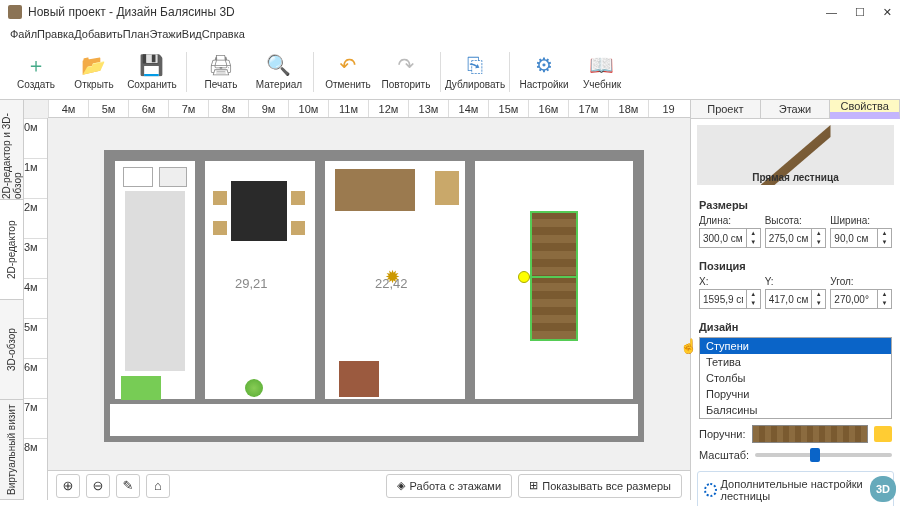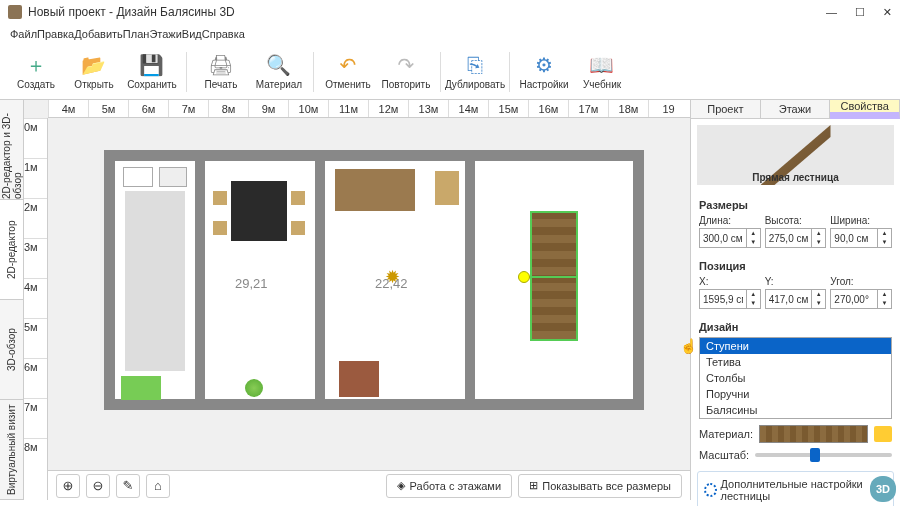--- a/index.html
+++ b/index.html
@@ -18,21 +18,21 @@
 .tsep{width:1px;height:40px;background:#ddd;margin:0 4px}
 .main{display:flex;height:400px}
 .lefttabs{width:24px;display:flex;flex-direction:column;border-right:1px solid #ccc}
 .vtab{flex:1;writing-mode:vertical-rl;transform:rotate(180deg);display:flex;align-items:center;justify-content:center;font-size:10px;border-top:1px solid #ccc;cursor:pointer;background:#f5f5f5}
 .vtab.active{background:#fff}
 .canvas-area{flex:1;position:relative;background:#f0f0f0;overflow:hidden}
 .ruler-h{position:absolute;top:0;left:24px;right:0;height:18px;background:#fff;border-bottom:1px solid #ccc;display:flex;font-size:9px;color:#666}
 .ruler-h span{width:40px;text-align:center;border-left:1px solid #ddd;padding-top:3px}
 .ruler-v{position:absolute;top:18px;left:0;width:24px;bottom:0;background:#fff;border-right:1px solid #ccc;font-size:9px;color:#666}
 .ruler-v span{display:block;height:40px;text-align:left;border-top:1px solid #ddd;padding-top:2px}
-.floor{position:absolute;top:50px;left:80px;width:540px;height:260px;background:#fff;border:6px solid #888}
+.floor{position:absolute;top:50px;left:80px;width:540px;height:292px;background:#fff;border:6px solid #888}
 .room{position:absolute;border:5px solid #888;background:#fff}
 .r1{left:0;top:0;width:90px;height:248px}
 .r2{left:90px;top:0;width:120px;height:248px}
 .r3{left:210px;top:0;width:150px;height:248px}
 .r4{left:360px;top:0;width:168px;height:248px}
 .lbl-area{position:absolute;font-size:13px;color:#888}
 .stair{position:absolute;right:60px;top:55px;width:48px;height:130px;border:2px solid #5c5;background:repeating-linear-gradient(0deg,#8b6b3f 0 8px,#7a5a30 8px 16px)}
 .marker{position:absolute;right:108px;top:115px;width:12px;height:12px;background:#ff0;border-radius:50%;border:1px solid #aa0}
 .marker-line{position:absolute;right:60px;top:120px;width:50px;height:2px;background:#5c5}
 .furniture{position:absolute;background:#8b6b3f}
@@ -305,21 +305,21 @@
   <div class="sect">
    <div class="sect-h">Дизайн</div>
    <div class="listbox" id="dlist">
           <div class="sel">Ступени</div>
           <div>Тетива</div>
           <div>Столбы</div>
           <div>Поручни</div>
           <div>Балясины</div>
         </div>
    <div class="mat-row">
-    <span>Материал:</span>
+    <span>Поручни:</span>
     <div class="mat-sw"></div>
     <div class="folder"></div>
    </div>
    <div class="mat-row">
     <span>Масштаб:</span>
     <div class="slider">
             <div class="th"></div>
           </div>
    </div>
   </div>

